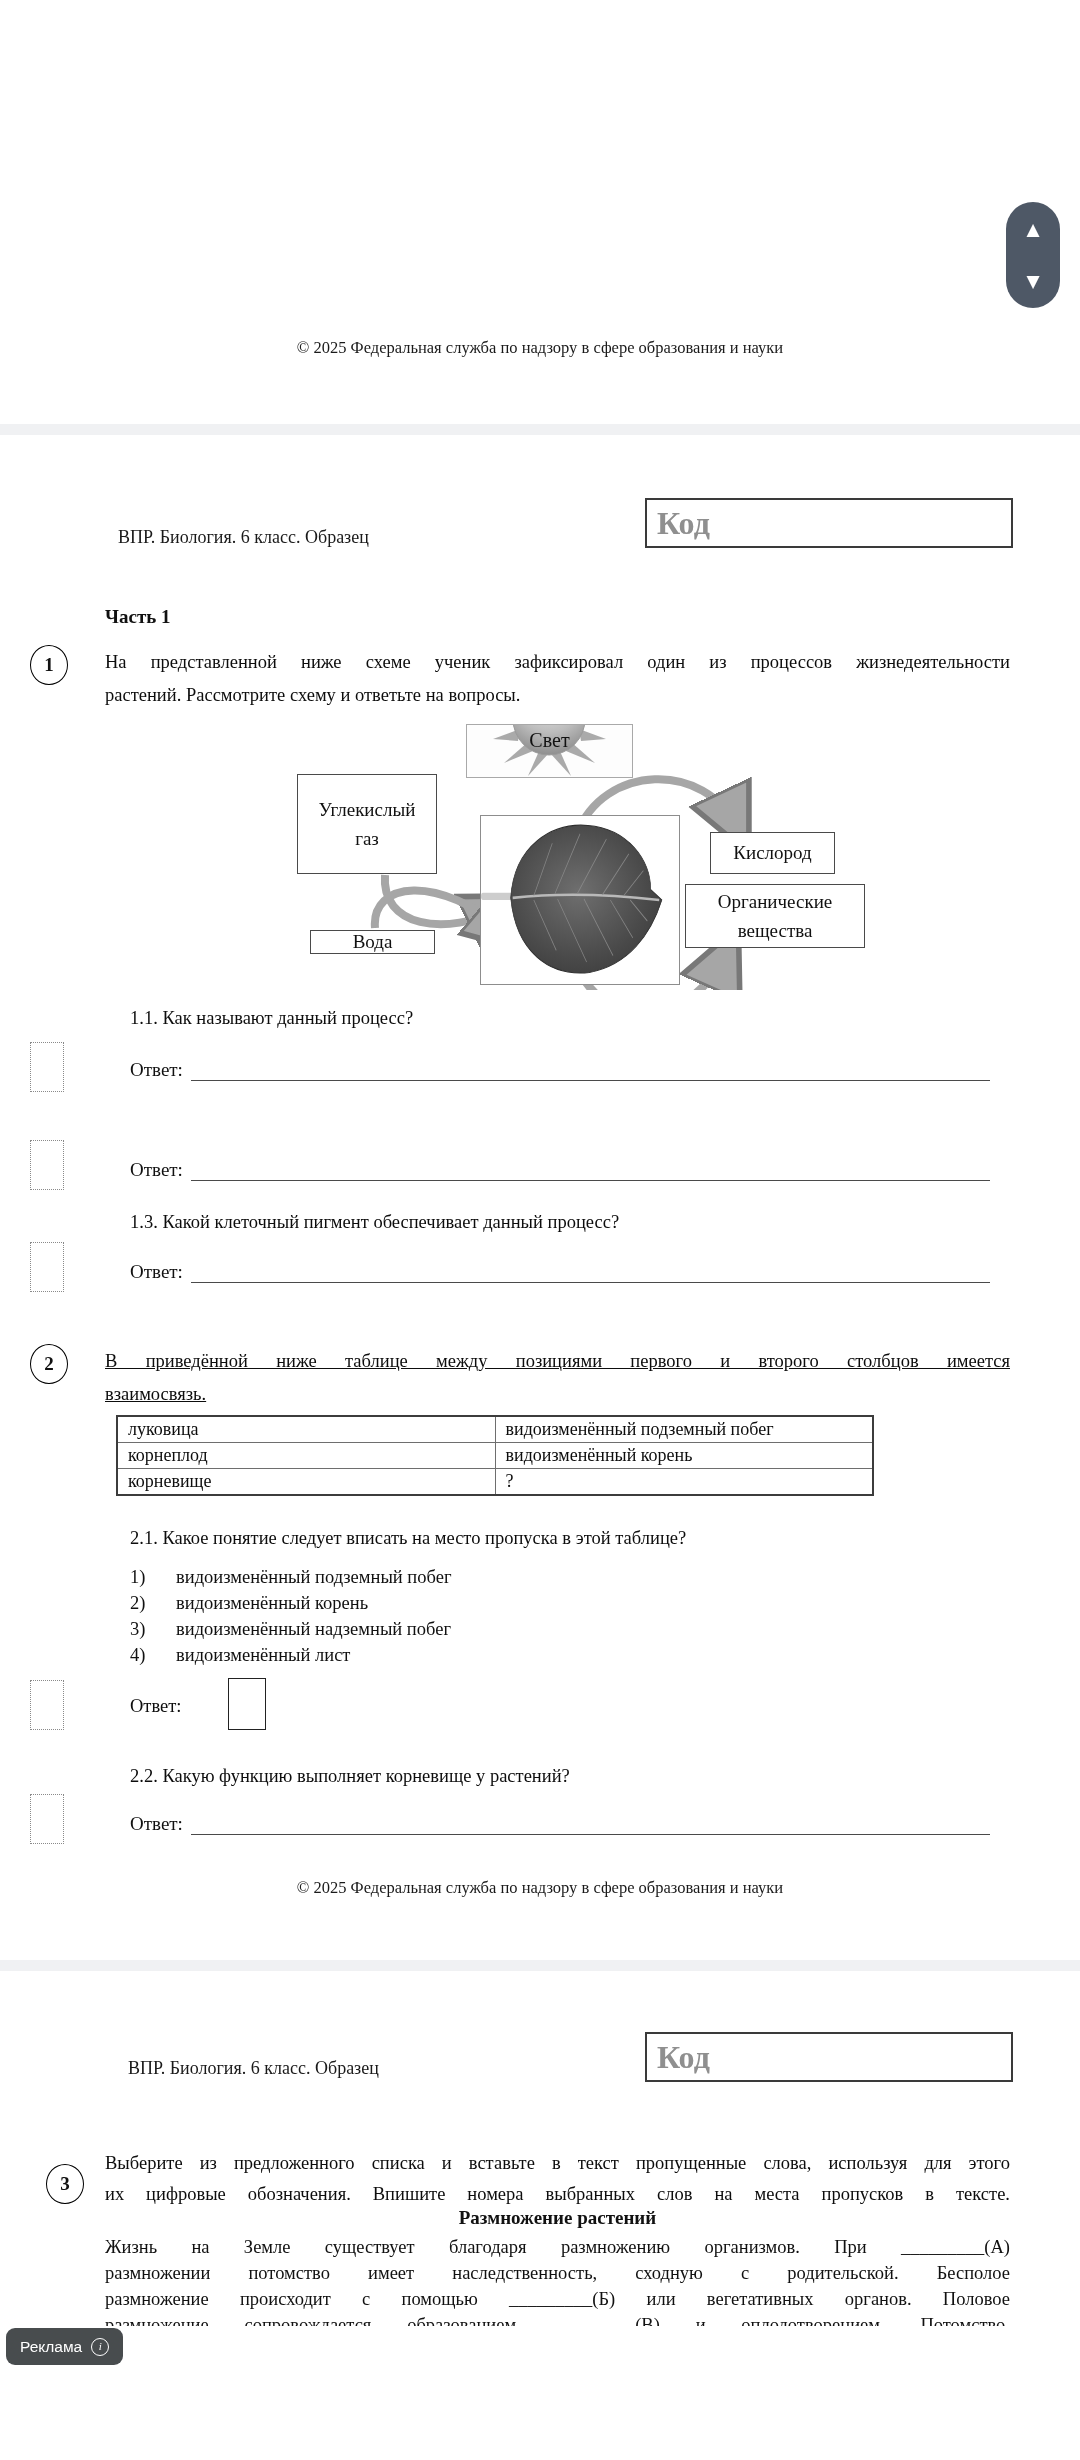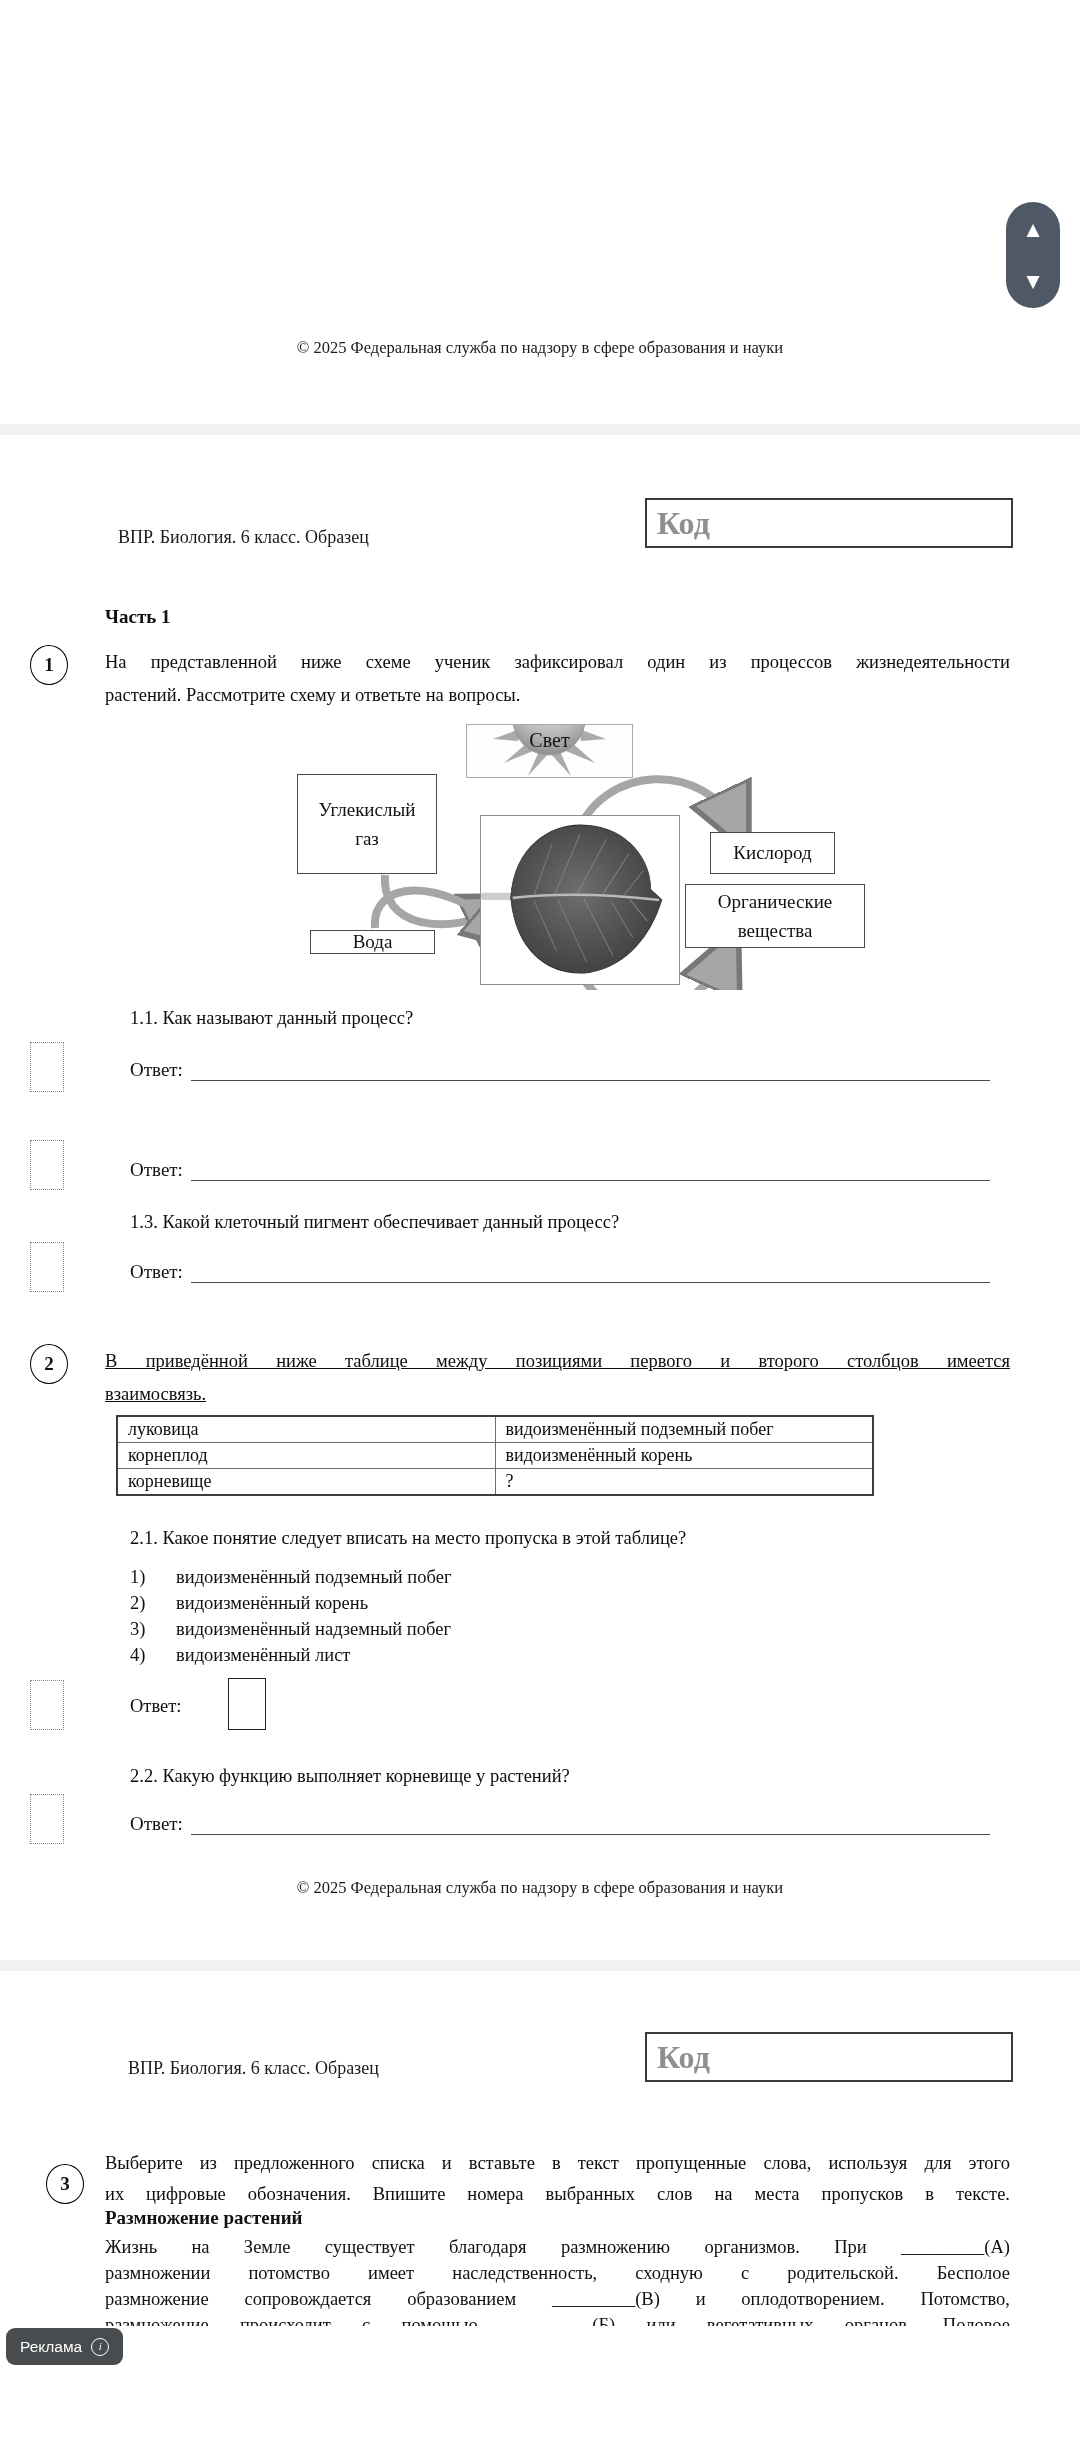--- a/index.html
+++ b/index.html
@@ -25,21 +25,21 @@
   .acell{width:38px;height:52px;border:1.8px solid #222;box-sizing:border-box;background:#fff;}
   table.q2t{border-collapse:collapse;width:758px;background:#fff;border:2px solid #3c3c3c;}
   table.q2t td{border:1.5px solid #6e6e6e;font-size:18px;padding:1px 10px;height:23px;color:#0d0d0d;}
   .optrow{display:flex;font-size:18.5px;line-height:26px;}
   .optnum{width:46px;flex:0 0 46px;}
   .dgbox{border:1.6px solid #4a4a4a;background:#fff;box-sizing:border-box;display:flex;flex-direction:column;
          align-items:center;justify-content:center;font-size:19px;line-height:1.55;text-align:center;}
   .sunbox{border:1px solid #a9a9a9;box-sizing:border-box;overflow:hidden;background:#fdfdfd;}
   .sunlabel{position:absolute;left:50%;transform:translateX(-50%);top:4px;font-size:20px;color:#111;}
   .leafframe{border:1px solid #8d8d8d;box-sizing:border-box;background:#fff;}
-  .passage-title{font-weight:bold;font-size:19px;text-align:left;}
+  .passage-title{font-weight:bold;font-size:19px;text-align:center;}
   .passage-line{font-size:18.5px;line-height:26px;text-align:justify;text-align-last:justify;}
   .scrollwidget{left:1006px;top:202px;width:54px;height:106px;background:#4e5866;border-radius:27px;
                 display:flex;flex-direction:column;align-items:center;justify-content:space-between;
                 padding:12px 0;box-sizing:border-box;}
   .scrollbtn{width:54px;height:30px;display:flex;align-items:center;justify-content:center;
              color:#ffffff;font-size:17px;cursor:pointer;font-family:"DejaVu Sans",sans-serif;}
   .adbadge{left:6px;top:2328px;height:37px;background:#3d4144;opacity:0.94;border-radius:9px;
            display:inline-flex;align-items:center;gap:9px;padding:0 14px;
            font-family:"Liberation Sans","DejaVu Sans",sans-serif;color:#fff;font-size:15.5px;}
   .infoicon{width:16px;height:16px;border:1.4px solid #fff;border-radius:50%;display:flex;
@@ -249,22 +249,22 @@
   <div class="abs qtext" style="left:105px;top:2148px;width:905px;line-height:31px;">
     <div class="jline">Выберите из предложенного списка и вставьте в текст пропущенные слова, используя для этого</div>
     <div class="jline">их цифровые обозначения. Впишите номера выбранных слов на места пропусков в тексте.</div>
   </div>
 
   <div class="abs passage-title" style="left:105px;top:2207px;width:905px;">Размножение растений</div>
 
   <div class="abs" style="left:105px;top:2234px;width:905px;height:92px;overflow:hidden;">
     <div class="passage-line">Жизнь на Земле существует благодаря размножению организмов. При _________(А)</div>
     <div class="passage-line">размножении потомство имеет наследственность, сходную с родительской. Бесполое</div>
+    <div class="passage-line">размножение происходит с помощью _________(Б) или вегетативных органов. Половое</div>
     <div class="passage-line">размножение сопровождается образованием _________(В) и оплодотворением. Потомство,</div>
-    <div class="passage-line">размножение происходит с помощью _________(Б) или вегетативных органов. Половое</div>
   </div>
 
   <div class="abs adbadge">
     <span>Реклама</span>
     <span class="infoicon">
       <span>i</span>
     </span>
   </div>
 
 </div>

